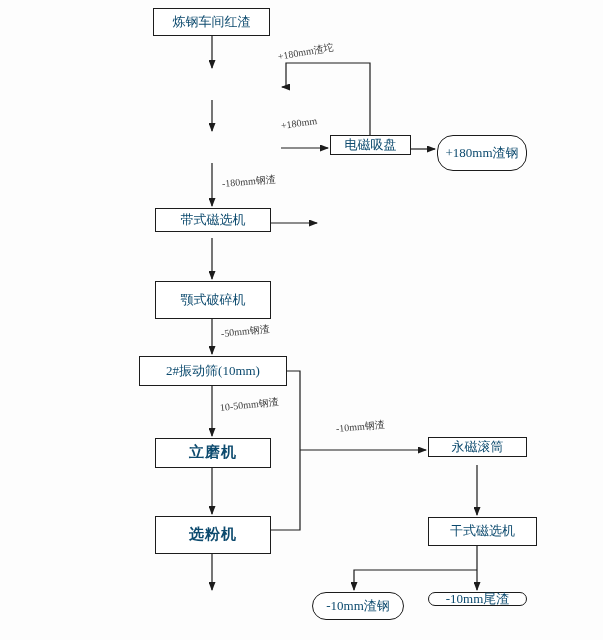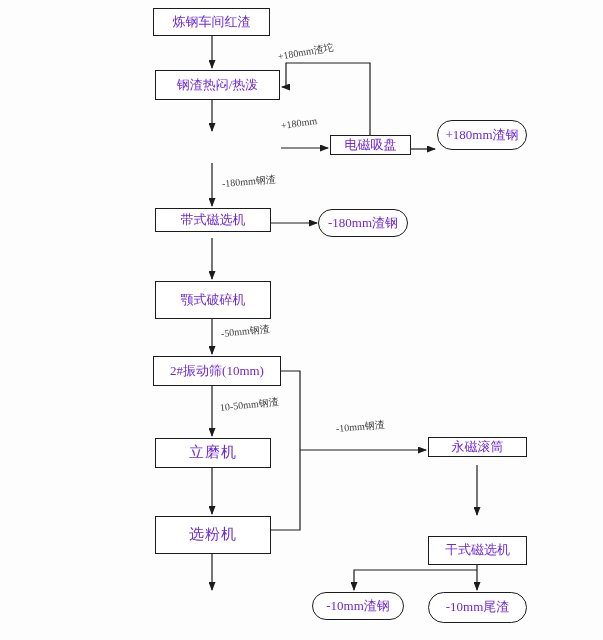--- a/index.html
+++ b/index.html
@@ -11,26 +11,26 @@
     font-family:"Liberation Serif","DejaVu Serif",serif;
     overflow:hidden;
   }
   svg.connectors { position:absolute; left:0; top:0; }
   .edge { fill:none; stroke:#1c1c1c; stroke-width:1.2; }
   .node {
     position:absolute;
     display:flex; align-items:center; justify-content:center;
     border:1px solid #1c1c1c;
     background:#ffffff;
-    font-size:13px; color:#6d28d9;
+    font-size:13px; color:#0c4a6e;
     text-align:center; line-height:1.15;
     white-space:nowrap;
   }
   .node.rounded { border-radius:16px; }
-  .node.bold { font-weight:normal; font-size:15px; letter-spacing:1px; }
+  .node.bold { font-weight:bold; font-size:15px; letter-spacing:1px; }
   .edge-label {
     position:absolute;
     font-size:10px; color:#3c3c3c;
     white-space:nowrap;
     transform-origin:left center;
   }
 </style>
 </head>
 <body>
 
@@ -62,47 +62,45 @@
     <polyline class="edge" points="281,371 300,371 300,530 271,530"></polyline>
     <polyline class="edge" points="300,450 426,450" marker-end="url(#ah)"></polyline>
 
     <polyline class="edge" points="477,465 477,515" marker-end="url(#ah)"></polyline>
     <polyline class="edge" points="477,546 477,590" marker-end="url(#ah)"></polyline>
     <polyline class="edge" points="477,570 354,570 354,590" marker-end="url(#ah)"></polyline>
   </svg>
 
   <div class="node" style="left:153px;top:8px;width:117px;height:28px">炼钢车间红渣</div>
 
-  <div class="node" style="left:155px;top:70px;width:125px;height:30px">钢渣热闷/热泼</div>
 
 
   <div class="node" style="left:330px;top:135px;width:81px;height:20px">电磁吸盘</div>
 
-  <div class="node rounded" style="left:437px;top:120px;width:90px;height:30px">+180mm渣钢</div>
+  <div class="node rounded" style="left:437px;top:135px;width:90px;height:36px">+180mm渣钢</div>
 
   <div class="node" style="left:155px;top:208px;width:116px;height:24px">带式磁选机</div>
 
-  <div class="node rounded" style="left:318px;top:209px;width:90px;height:28px">-180mm渣钢</div>
 
   <div class="node" style="left:155px;top:281px;width:116px;height:38px">颚式破碎机</div>
 
-  <div class="node" style="left:153px;top:356px;width:128px;height:30px">2#振动筛(10mm)</div>
+  <div class="node" style="left:139px;top:356px;width:148px;height:30px">2#振动筛(10mm)</div>
 
   <div class="node bold" style="left:155px;top:438px;width:116px;height:30px">立磨机</div>
 
   <div class="node bold" style="left:155px;top:516px;width:116px;height:38px">选粉机</div>
 
 
   <div class="node" style="left:428px;top:437px;width:99px;height:20px">永磁滚筒</div>
 
-  <div class="node" style="left:428px;top:536px;width:99px;height:29px">干式磁选机</div>
+  <div class="node" style="left:428px;top:517px;width:109px;height:29px">干式磁选机</div>
 
   <div class="node rounded" style="left:312px;top:592px;width:92px;height:28px">-10mm渣钢</div>
 
-  <div class="node rounded" style="left:428px;top:592px;width:99px;height:31px">-10mm尾渣</div>
+  <div class="node rounded" style="left:428px;top:592px;width:99px;height:14px">-10mm尾渣</div>
 
   <div class="edge-label" style="left:278px;top:50px;transform:rotate(-10deg)">+180mm渣坨</div>
 
   <div class="edge-label" style="left:281px;top:120px;transform:rotate(-8deg)">+180mm</div>
 
   <div class="edge-label" style="left:222px;top:177px;transform:rotate(-5deg)">-180mm钢渣</div>
 
   <div class="edge-label" style="left:221px;top:327px;transform:rotate(-6deg)">-50mm钢渣</div>
 
   <div class="edge-label" style="left:220px;top:401px;transform:rotate(-6deg)">10-50mm钢渣</div>

